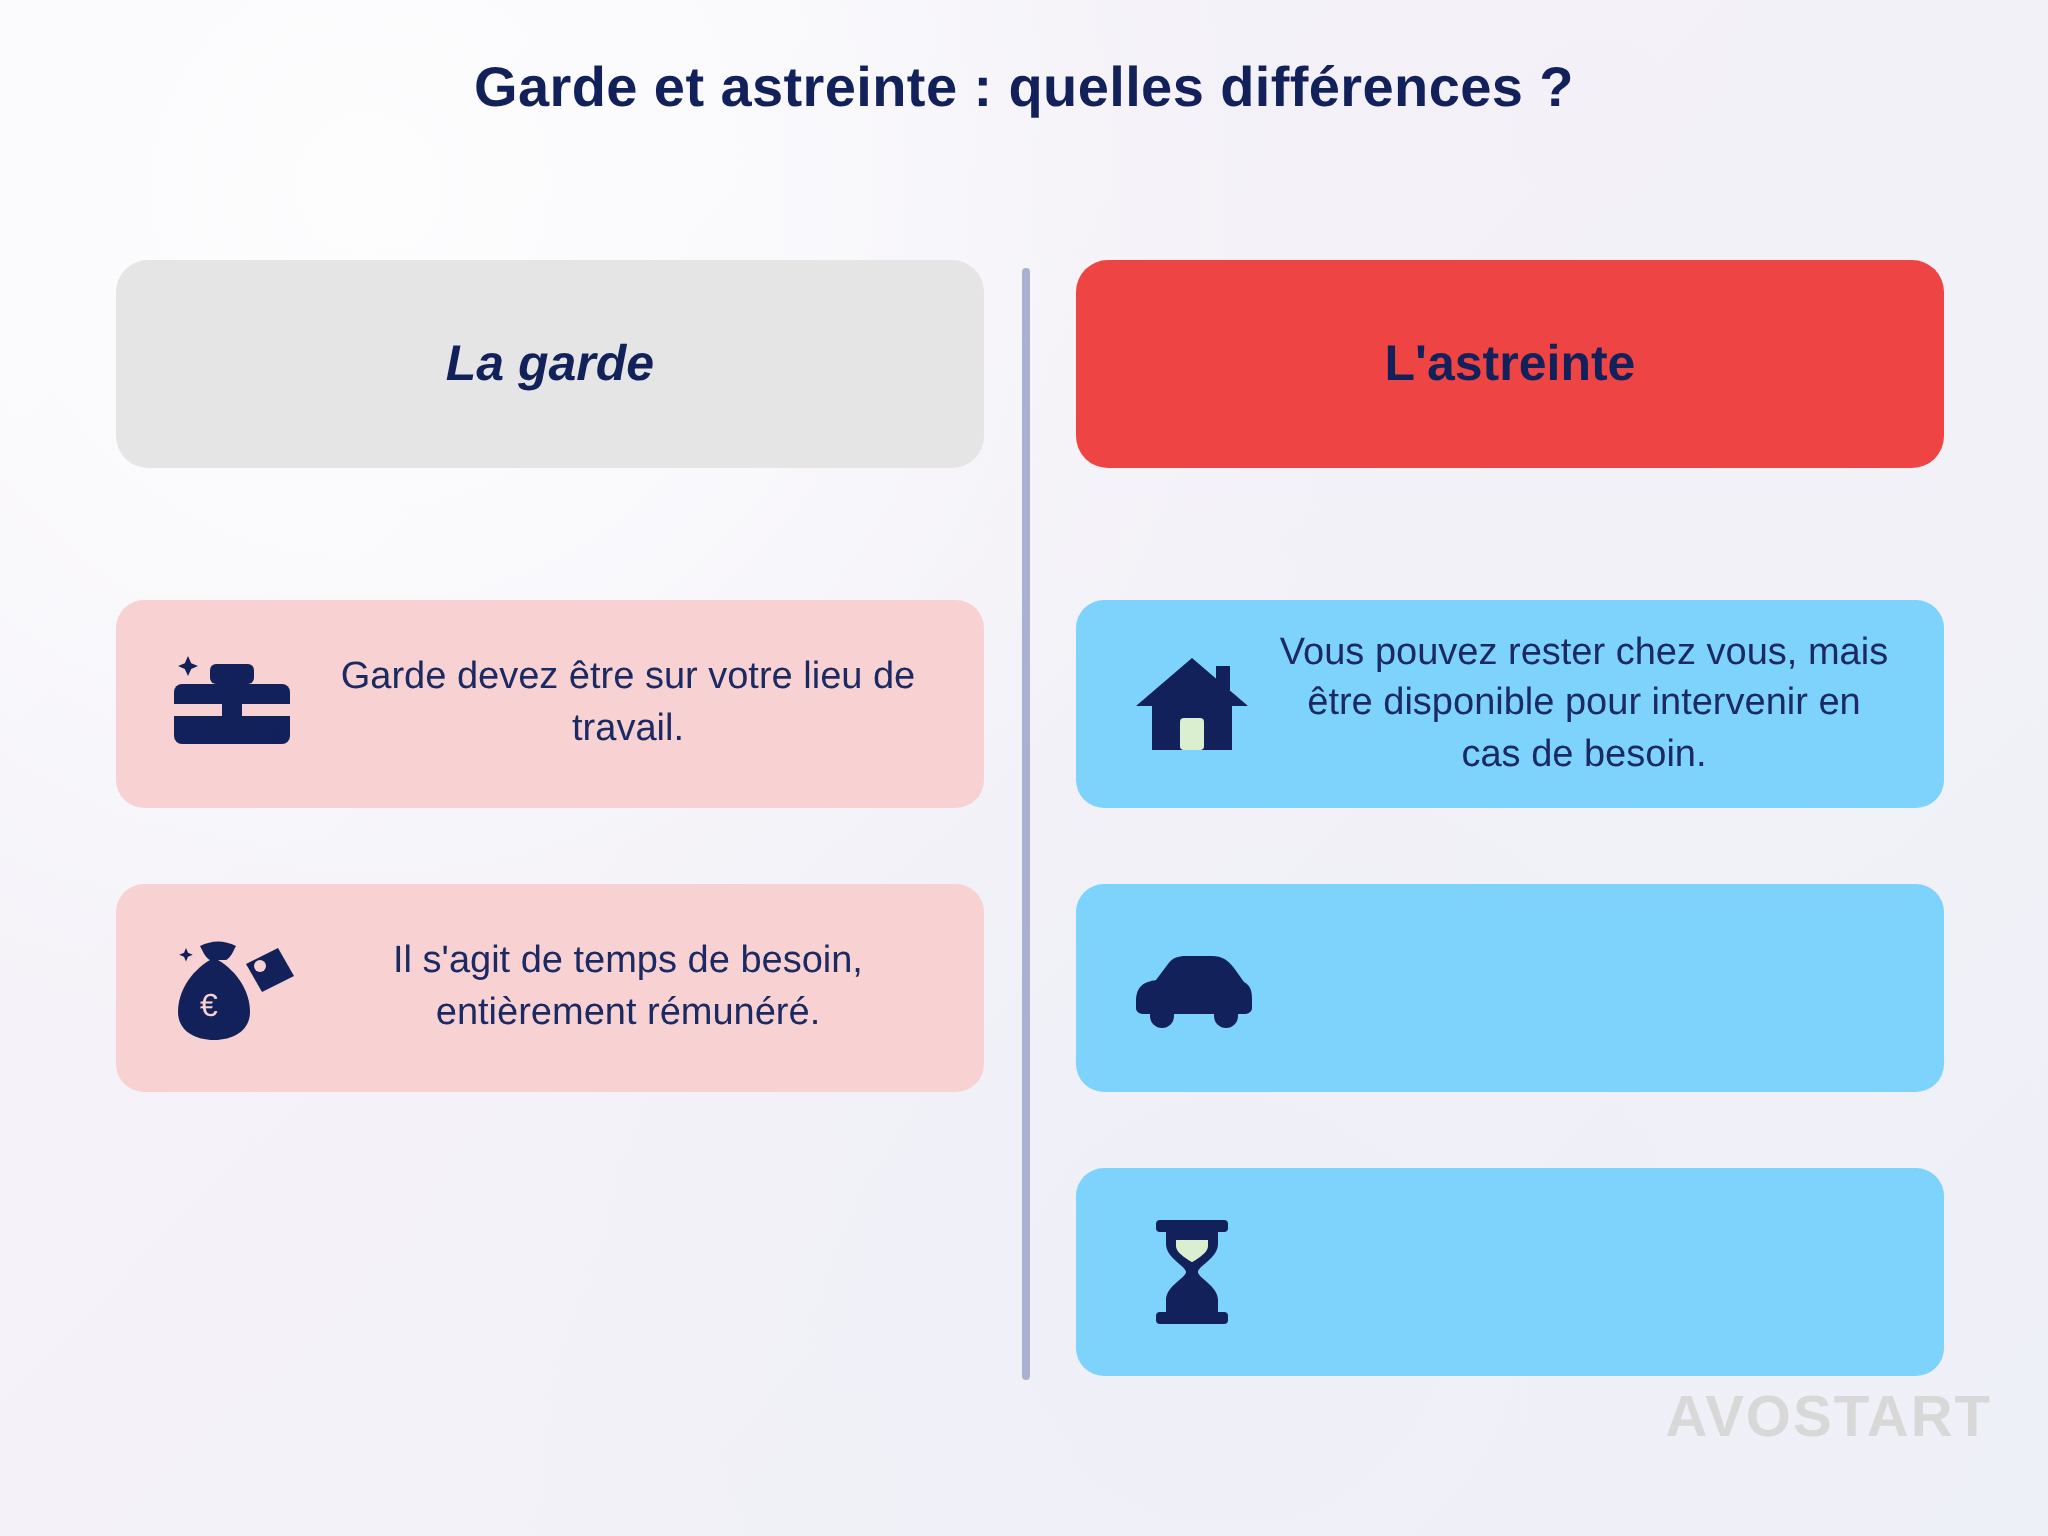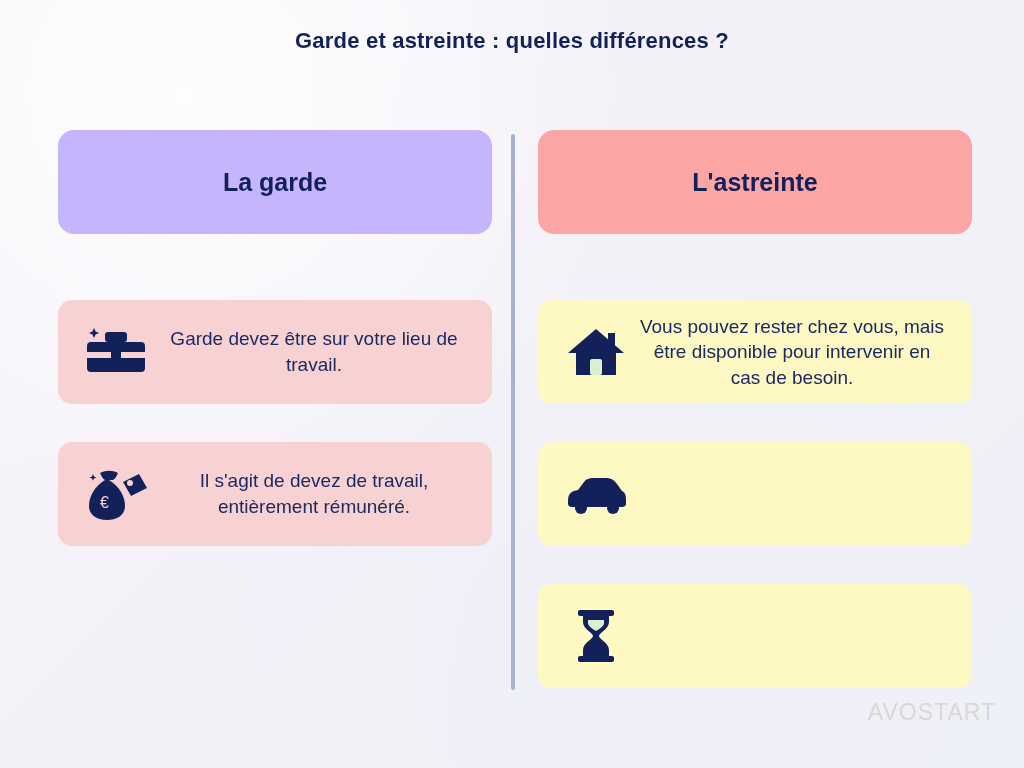--- a/index.html
+++ b/index.html
@@ -29,21 +29,21 @@
       radial-gradient(circle at 78% 8%, rgba(243,240,248,0.9) 0%, rgba(255,255,255,0) 38%),
       radial-gradient(circle at 60% 85%, rgba(238,238,248,0.7) 0%, rgba(255,255,255,0) 45%);
     pointer-events: none;
   }
   .title {
     position: absolute;
     top: 28px;
     left: 0;
     width: 1024px;
     text-align: center;
-    font-size: 22px;
+    font-size: 28px;
     font-weight: bold;
     letter-spacing: 0.2px;
     color: #13215a;
   }
   .divider {
     position: absolute;
     left: 511px;
     top: 134px;
     width: 4px;
     height: 556px;
@@ -61,34 +61,34 @@
   .col-header {
     height: 104px;
     border-radius: 16px;
     display: flex;
     align-items: center;
     justify-content: center;
     font-size: 25px;
     font-weight: bold;
     color: #13215a;
   }
-  .header-left { background: #c4b5fd; }
-  .header-right { background: #fca5a5; text-align: center; }
+  .header-left { background: #e5e5e5; font-style: italic; }
+  .header-right { background: #ef4444; text-align: center; }
 
   .card {
     margin-top: 0;
     border-radius: 14px;
     display: flex;
     align-items: center;
     padding: 12px 16px;
     box-sizing: border-box;
     min-height: 104px;
   }
   .card-left { background: #f8d2d2; }
-  .card-right { background: #fef9c3; }
+  .card-right { background: #7dd3fc; }
 
   .card-icon {
     flex: 0 0 84px;
     display: flex;
     align-items: center;
     justify-content: center;
     color: #13215a;
   }
   .card-text {
     flex: 1;
@@ -100,22 +100,22 @@
   }
   .right-card-text { padding-right: 10px; }
 
   .spacer-1 { height: 66px; }
   .spacer { height: 38px; }
 
   .watermark {
     position: absolute;
     right: 28px;
     bottom: 42px;
-    font-size: 23px;
-    font-weight: normal;
+    font-size: 29px;
+    font-weight: bold;
     letter-spacing: 1px;
     color: #d8d8d8;
   }
   svg { display: block; }
 </style>
 </head>
 <body>
 
 <div class="canvas">
   <div class="bg-wash"></div>
@@ -149,21 +149,21 @@
       <div class="card-icon">
         <svg width="70" height="60" viewBox="0 0 70 60" fill="none">
           <path d="M24 16 c-10 6 -16 16 -16 26 c0 9 8 14 18 14 c10 0 18 -5 18 -14 c0 -10 -6 -20 -16 -26 z" fill="#13215a"></path>
           <path d="M19 9 c2 4 3 6 5 7 h8 c2 -1 3 -3 5 -7 c-6 -3 -12 -3 -18 0 z" fill="#13215a"></path>
           <text x="19" y="44" font-family="Liberation Sans, sans-serif" font-size="16" fill="#f8d2d2">€</text>
           <path d="M42 18 l16 -8 l8 14 l-16 8 z" fill="#13215a"></path>
           <circle cx="49" cy="19" r="3" fill="#f8d2d2"></circle>
           <path d="M12 10 l1 2.4 l2.4 1 l-2.4 1 l-1 2.4 l-1-2.4 l-2.4-1 l2.4-1z" fill="#13215a"></path>
         </svg>
       </div>
-      <div class="card-text">Il s'agit de devez de travail, entièrement rémunéré.</div>
+      <div class="card-text">Il s'agit de temps de besoin, entièrement rémunéré.</div>
     </div>
 
     <div class="spacer"></div>
 
   </div>
 
   <div class="column col-right">
     <div class="col-header header-right">L'astreinte</div>
 
     <div class="spacer-1"></div>

